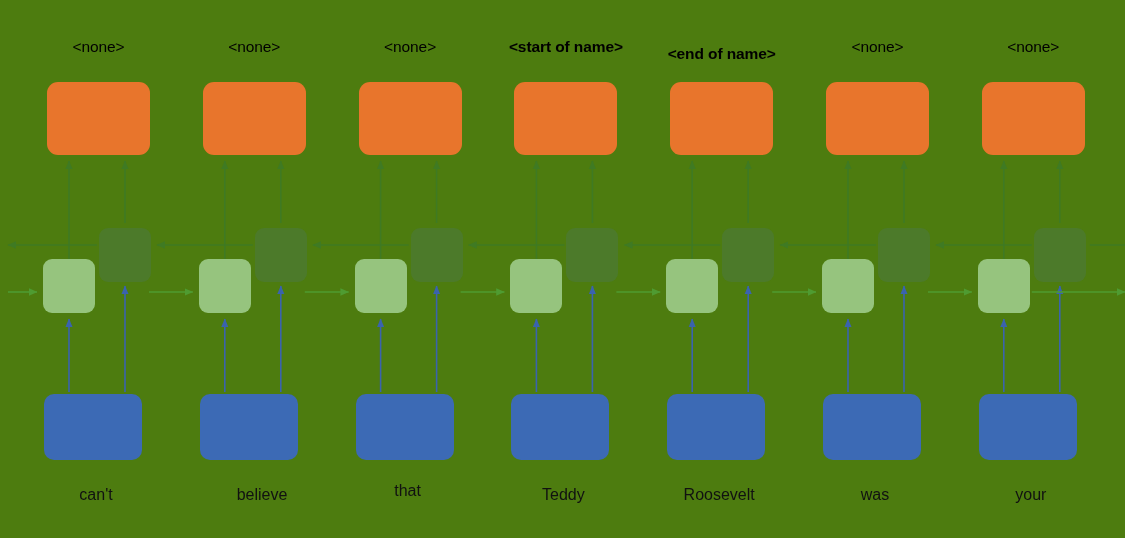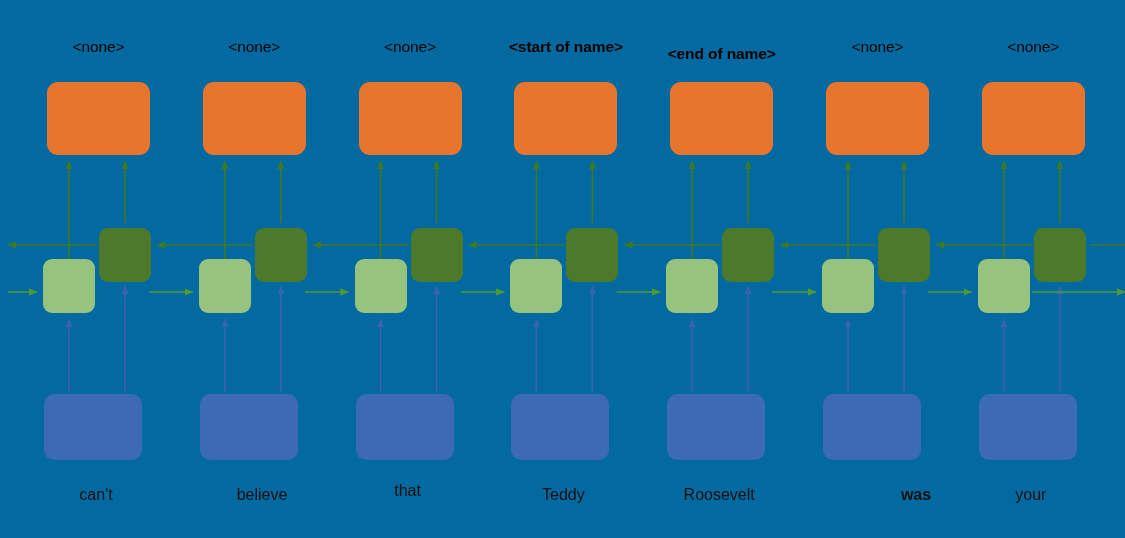--- a/index.html
+++ b/index.html
@@ -5,21 +5,21 @@
 <style>
   html,body{margin:0;padding:0;background:#ffffff;}
   body{
     font-family:"Liberation Sans","DejaVu Sans",sans-serif;
     -webkit-font-smoothing:antialiased;
   }
   #canvas{
     position:relative;
     width:1125px;
     height:538px;
-    background:#0369a1;
+    background:#4d7c0f;
     overflow:hidden;
   }
   
   .col-label{
     position:absolute;
     text-align:center;
     font-size:15.5px;
     color:#000000;
     line-height:1;
     white-space:nowrap;
@@ -174,17 +174,17 @@
       <div class="box in-box" style="left: 823px; top: 394px; width: 98px; height: 66px; background: rgb(60, 106, 181);"></div>
       <div class="box in-box" style="left: 978.8px; top: 394px; width: 98px; height: 66px; background: rgb(60, 106, 181);"></div>
     </div>
 
   <div id="word-labels">
       <div class="word-label" style="left: -14px; top: 487px; width: 220px;">can't</div>
       <div class="word-label" style="left: 152px; top: 487px; width: 220px;">believe</div>
       <div class="word-label" style="left: 297.6px; top: 483px; width: 220px; text-align: center;">that</div>
       <div class="word-label" style="left: 453.4px; top: 487px; width: 220px;">Teddy</div>
       <div class="word-label" style="left: 609.2px; top: 487px; width: 220px;">Roosevelt</div>
-      <div class="word-label" style="left: 806px; top: 487px; width: 220px; font-weight: bold;">was</div>
+      <div class="word-label" style="left: 765px; top: 487px; width: 220px;">was</div>
       <div class="word-label" style="left: 920.8px; top: 487px; width: 220px;">your</div>
     </div>
 
 </div>
 
 </body></html>

